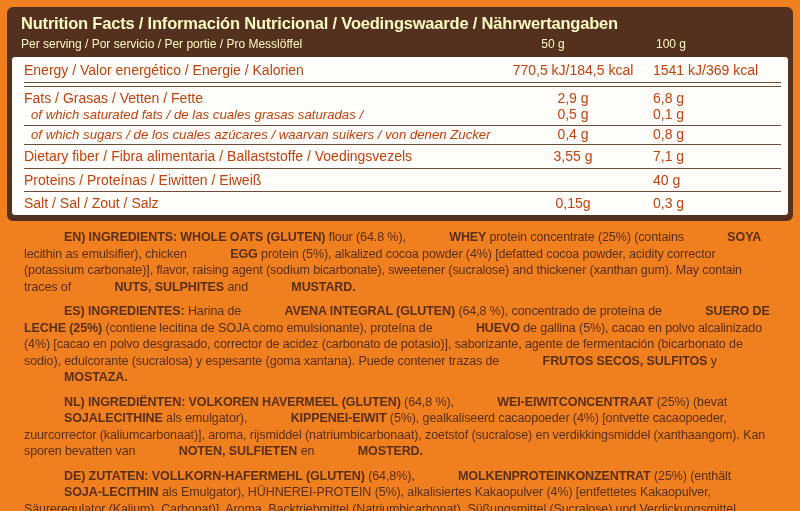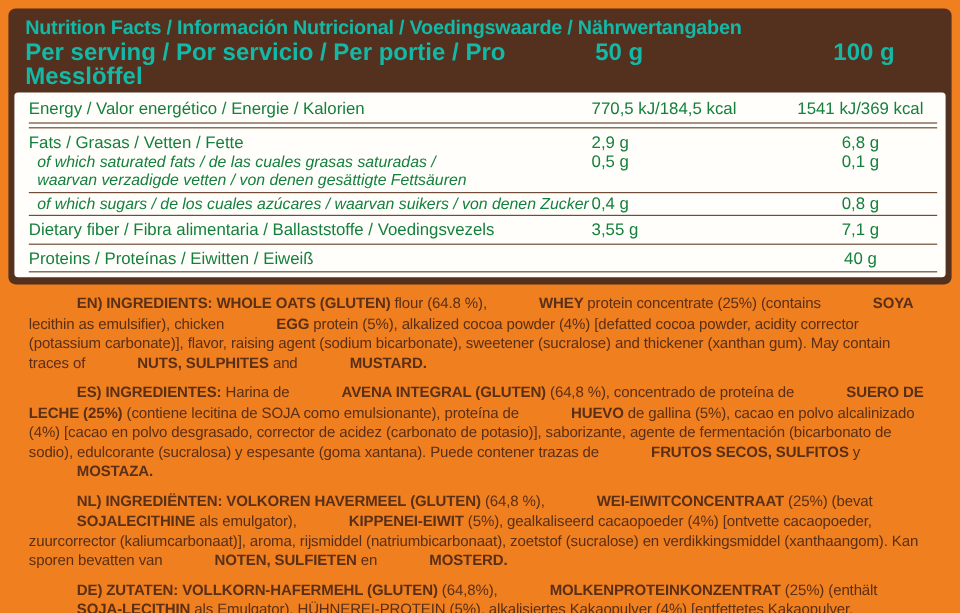--- a/index.html
+++ b/index.html
@@ -9,40 +9,40 @@
     font-family: "Liberation Sans", sans-serif;
     overflow: hidden;
   }
   .card {
     margin: 7px 7px 0 7px;
     background: #53311E;
     border-radius: 6px;
     padding: 4px 5px 6px 5px;
     box-sizing: border-box;
   }
-  .card-header { color: #14b8a6; padding: 1px 4px 3px 9px; }
+  .card-header { color: #fef9c3; padding: 1px 4px 3px 9px; }
   .title {
     font-weight: bold;
     font-size: 16.5px;
     line-height: 22px;
     letter-spacing: -0.2px;
   }
   .serving-row {
     display: flex; align-items: baseline;
-    font-weight: bold; font-size: 20px; line-height: 20px;
+    font-weight: normal; font-size: 12px; line-height: 20px;
   }
   .flex-label { flex: 1; min-width: 0; }
-  .col-a { width: 160px; text-align: left; white-space: nowrap; }
-  .col-b { width: 128px; text-align: center; white-space: nowrap; }
+  .col-a { width: 160px; text-align: center; white-space: nowrap; }
+  .col-b { width: 128px; text-align: left; white-space: nowrap; }
   .serving-row .col-a { padding-right: 46px; box-sizing: border-box; }
   .ntable {
     background: #FFFEFA;
     border-radius: 3px;
     padding: 3px 7px 3px 12px;
-    color: #15803d;
+    color: #c2410c;
     font-size: 14px;
   }
   .nrow .line { display: flex; align-items: baseline; }
   .line.main { line-height: 17px; padding-top: 2px; }
   .line.sub  { line-height: 15px; }
   .line .it  { font-style: italic; font-size: 13.2px; padding-left: 7px; }
   .rule { height: 0; border-bottom: 1.5px solid #6F4D37; margin: 2.5px 0 1px 0; }
   .rule.double { height: 3px; border-top: 1.5px solid #6F4D37; margin-top: 3px; }
   .paras {
     padding: 8px 24px 0 24px;
@@ -80,23 +80,20 @@
           <div class="line main">
             <span class="flex-label">Fats / Grasas / Vetten / Fette</span>
             <span class="col-a">2,9 g</span>
             <span class="col-b">6,8 g</span>
           </div>
           <div class="line sub">
             <span class="flex-label it">of which saturated fats / de las cuales grasas saturadas /</span>
             <span class="col-a">0,5 g</span>
             <span class="col-b">0,1 g</span>
           </div>
-          <div class="line sub">
-            <span class="flex-label it">waarvan verzadigde vetten / von denen gesättigte Fettsäuren</span>
-          </div>
           <div class="rule"></div>
         </div>
         <div class="nrow">
           <div class="line sub">
             <span class="flex-label it">of which sugars / de los cuales azúcares / waarvan suikers / von denen Zucker</span>
             <span class="col-a">0,4 g</span>
             <span class="col-b">0,8 g</span>
           </div>
           <div class="rule"></div>
         </div>
@@ -108,20 +105,27 @@
           </div>
           <div class="rule"></div>
         </div>
         <div class="nrow">
           <div class="line main">
             <span class="flex-label">Proteins / Proteínas / Eiwitten / Eiweiß</span>
             <span class="col-b">40 g</span>
           </div>
           <div class="rule"></div>
         </div>
+        <div class="nrow">
+          <div class="line main">
+            <span class="flex-label">Salt / Sal / Zout / Salz</span>
+            <span class="col-a">0,15g</span>
+            <span class="col-b">0,3 g</span>
+          </div>
+        </div>
       </div>
   </div>
 </div>
 
 <div class="paras">
     <div class="para"><b>EN) INGREDIENTS: WHOLE OATS (GLUTEN) </b><span>flour (64.8 %), </span><b>WHEY </b><span>protein concentrate (25%) (contains </span><b>SOYA </b><span>lecithin as emulsifier), chicken </span><b>EGG </b><span>protein (5%), alkalized cocoa powder (4%) [defatted cocoa powder, acidity corrector (potassium carbonate)], flavor, raising agent (sodium bicarbonate), sweetener (sucralose) and thickener (xanthan gum). May contain traces of </span><b>NUTS, SULPHITES </b><span>and </span><b>MUSTARD.</b></div>
     <div class="para"><b>ES) INGREDIENTES: </b><span>Harina de </span><b>AVENA INTEGRAL (GLUTEN) </b><span>(64,8 %), concentrado de proteína de </span><b>SUERO DE LECHE (25%) </b><span>(contiene lecitina de SOJA como emulsionante), proteína de </span><b>HUEVO </b><span>de gallina (5%), cacao en polvo alcalinizado (4%) [cacao en polvo desgrasado, corrector de acidez (carbonato de potasio)], saborizante, agente de fermentación (bicarbonato de sodio), edulcorante (sucralosa) y espesante (goma xantana). Puede contener trazas de </span><b>FRUTOS SECOS, SULFITOS </b><span>y </span><b>MOSTAZA.</b></div>
     <div class="para"><b>NL) INGREDIËNTEN: VOLKOREN HAVERMEEL (GLUTEN) </b><span>(64,8 %), </span><b>WEI-EIWITCONCENTRAAT </b><span>(25%) (bevat </span><b>SOJALECITHINE </b><span>als emulgator), </span><b>KIPPENEI-EIWIT </b><span>(5%), gealkaliseerd cacaopoeder (4%) [ontvette cacaopoeder, zuurcorrector (kaliumcarbonaat)], aroma, rijsmiddel (natriumbicarbonaat), zoetstof (sucralose) en verdikkingsmiddel (xanthaangom). Kan sporen bevatten van </span><b>NOTEN, SULFIETEN </b><span>en </span><b>MOSTERD.</b></div>
     <div class="para"><b>DE) ZUTATEN: VOLLKORN-HAFERMEHL (GLUTEN) </b><span>(64,8%), </span><b>MOLKENPROTEINKONZENTRAT </b><span>(25%) (enthält </span><b>SOJA-LECITHIN </b><span>als Emulgator), HÜHNEREI-PROTEIN (5%), alkalisiertes Kakaopulver (4%) [entfettetes Kakaopulver, Säureregulator (Kalium). Carbonat)], Aroma, Backtriebmittel (Natriumbicarbonat), Süßungsmittel (Sucralose) und Verdickungsmittel (Xanthangummi). Kann Spuren von </span></div>
   </div>

